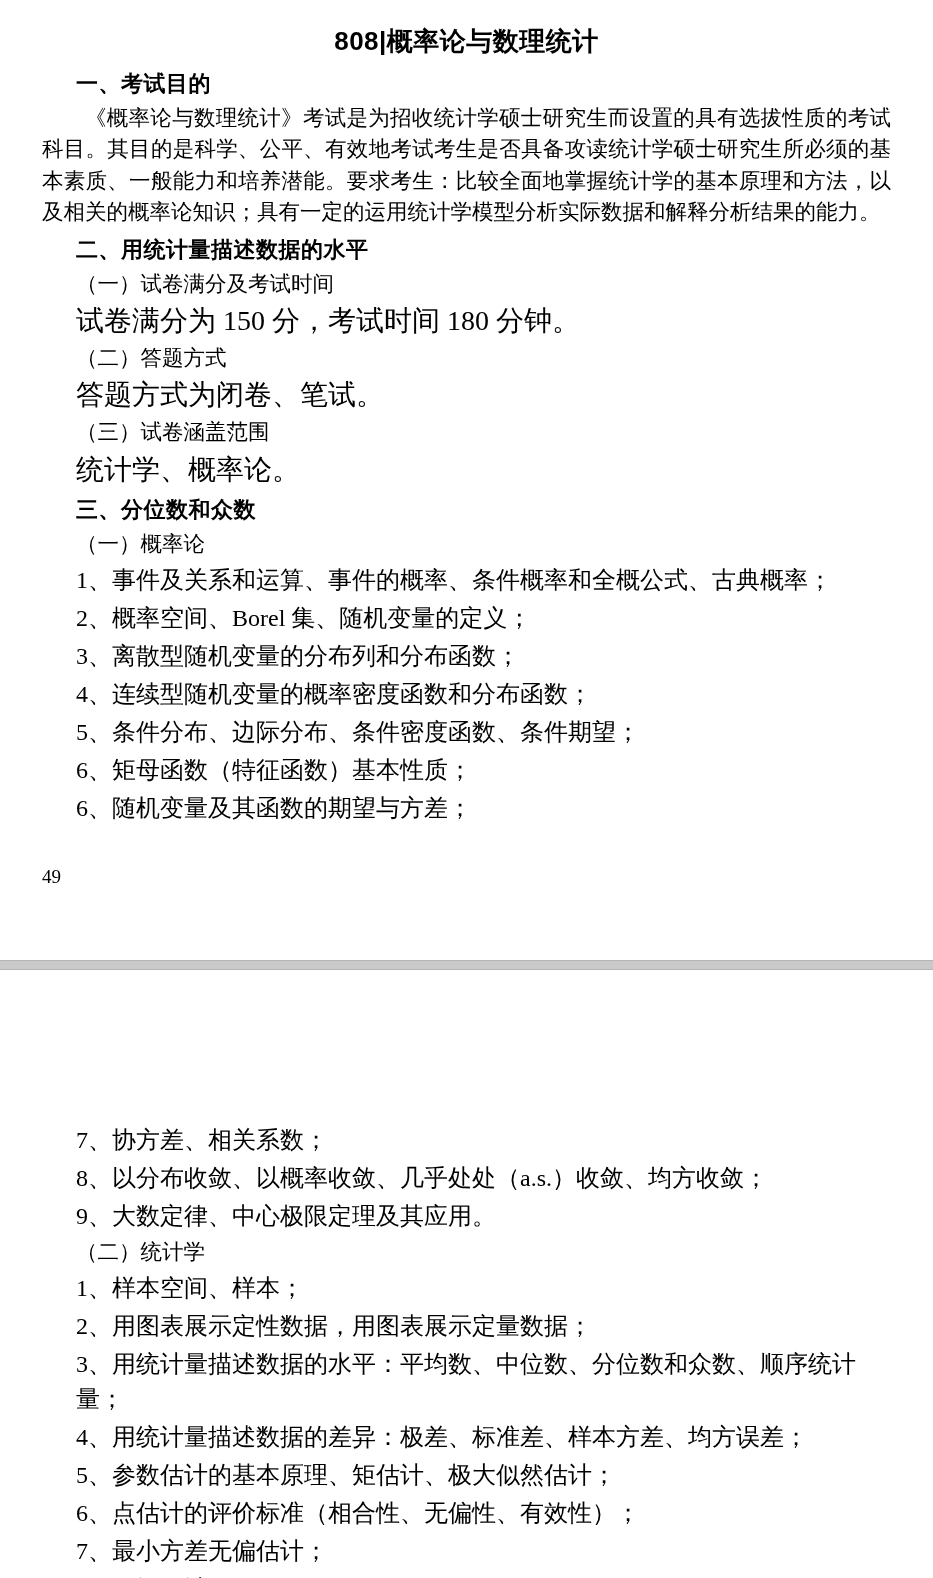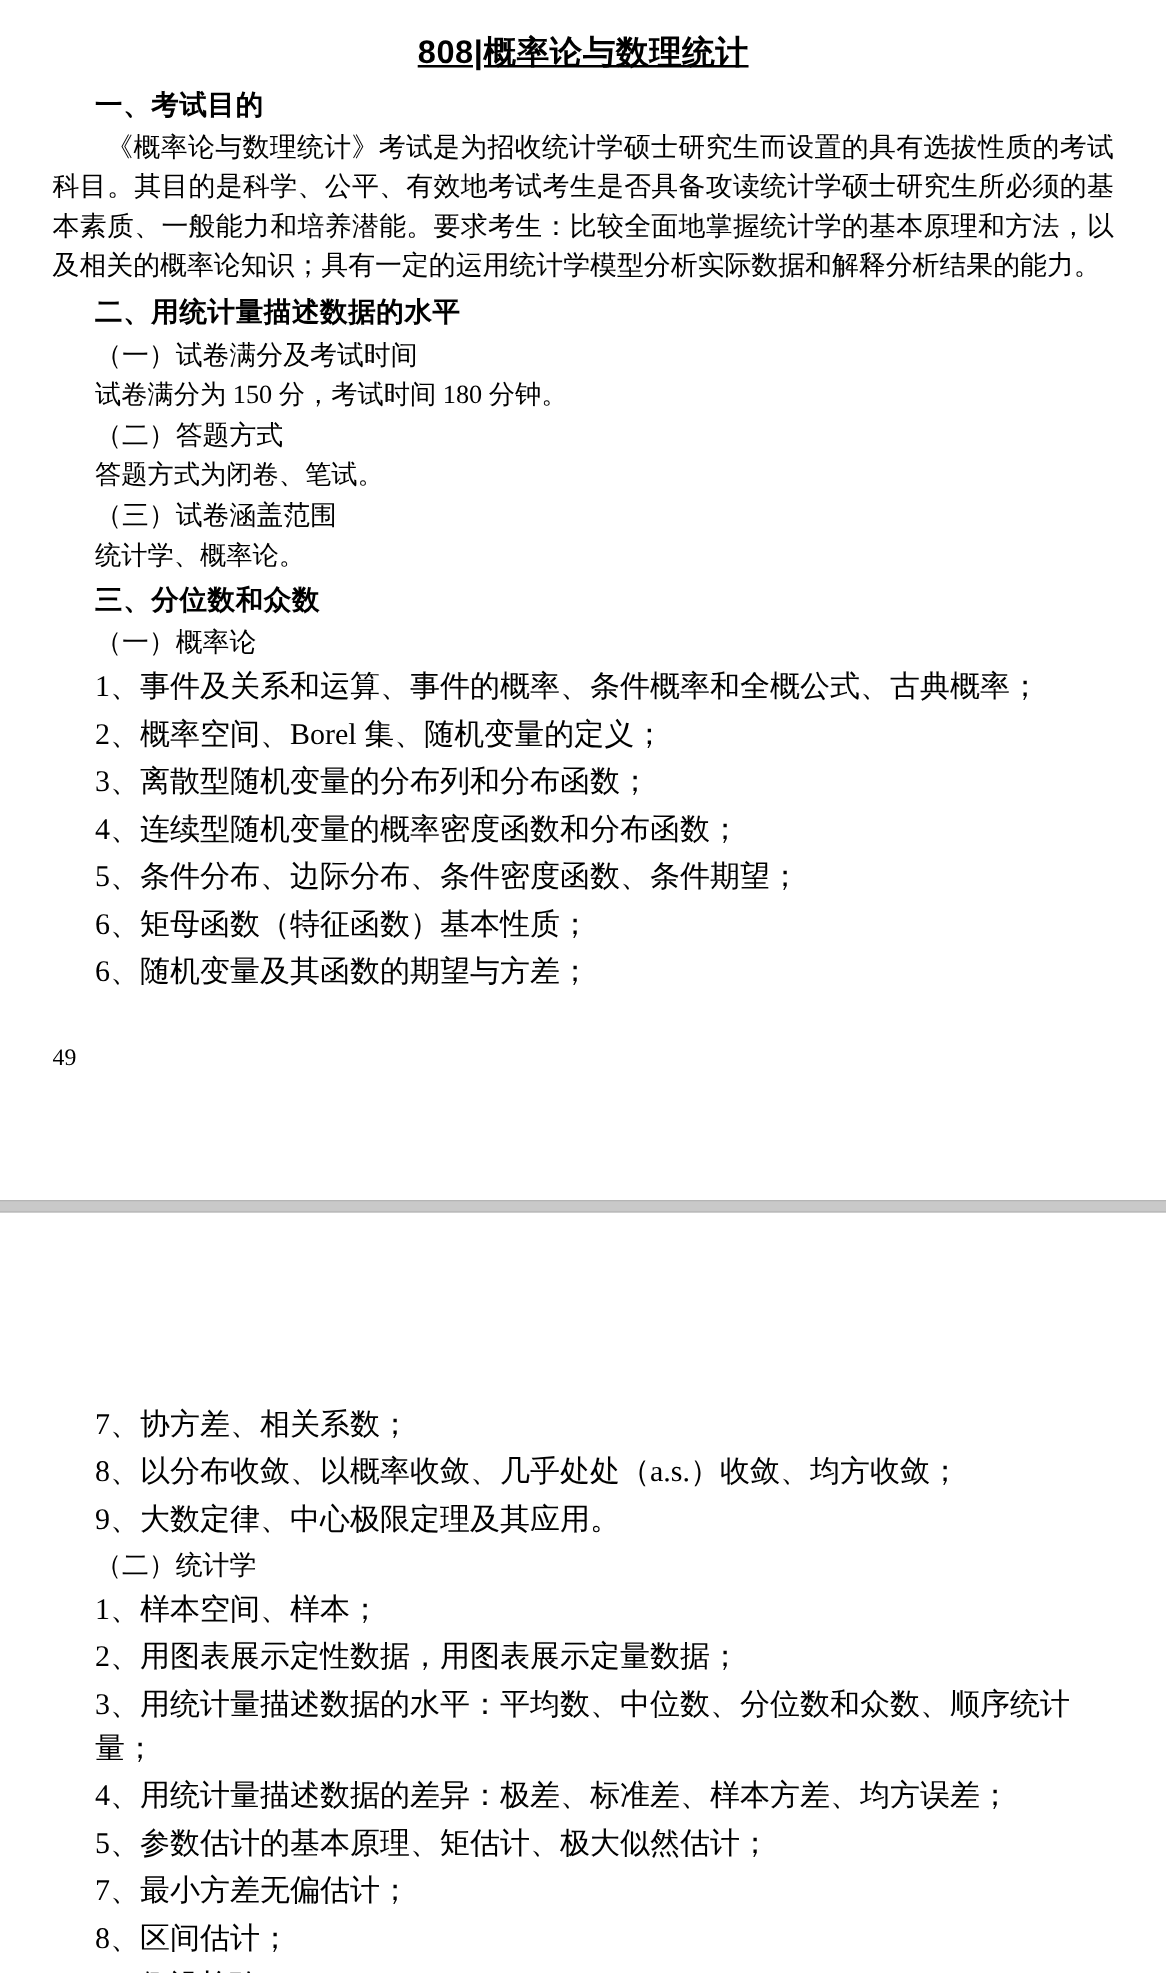--- a/index.html
+++ b/index.html
@@ -25,21 +25,20 @@
     padding: 150px 42px 0 42px;
     min-height: 620px;
   }
   .doc-title {
     text-align: center;
     font-family: "Liberation Sans", "DejaVu Sans", sans-serif;
     font-weight: bold;
     font-size: 26px;
     letter-spacing: 0.5px;
     margin: 6px 0 10px 0;
-    text-decoration: underline;
   }
   .section-heading {
     font-family: "Liberation Sans", "DejaVu Sans", sans-serif;
     font-weight: bold;
     font-size: 22px;
     margin: 6px 0 4px 0;
     padding-left: 34px;
     letter-spacing: 0.5px;
   }
   .para {
@@ -51,21 +50,21 @@
     margin: 2px 0 2px 0;
     font-family: Liberation Serif, serif;
   }
   .sub-heading {
     font-size: 21.5px;
     line-height: 1.42;
     padding-left: 34px;
     margin: 2px 0;
   }
   .line {
-    font-size: 21px;
+    font-size: 28px;
     line-height: 1.42;
     padding-left: 34px;
     margin: 2px 0;
   }
   .list-item {
     font-size: 24px;
     line-height: 1.46;
     padding-left: 34px;
     margin: 3px 0;
   }
@@ -135,16 +134,17 @@
   <div class="list-item">8、以分布收敛、以概率收敛、几乎处处（a.s.）收敛、均方收敛；</div>
   <div class="list-item">9、大数定律、中心极限定理及其应用。</div>
 
   <div class="sub-heading">（二）统计学</div>
 
   <div class="list-item">1、样本空间、样本；</div>
   <div class="list-item">2、用图表展示定性数据，用图表展示定量数据；</div>
   <div class="list-item">3、用统计量描述数据的水平：平均数、中位数、分位数和众数、顺序统计量；</div>
   <div class="list-item">4、用统计量描述数据的差异：极差、标准差、样本方差、均方误差；</div>
   <div class="list-item">5、参数估计的基本原理、矩估计、极大似然估计；</div>
+  <div class="list-item">6、点估计的评价标准（相合性、无偏性、有效性）；</div>
   <div class="list-item">7、最小方差无偏估计；</div>
   <div class="list-item">8、区间估计；</div>
   <div class="list-item">9、假设检验。</div>
 </div>
 
 </body></html>

